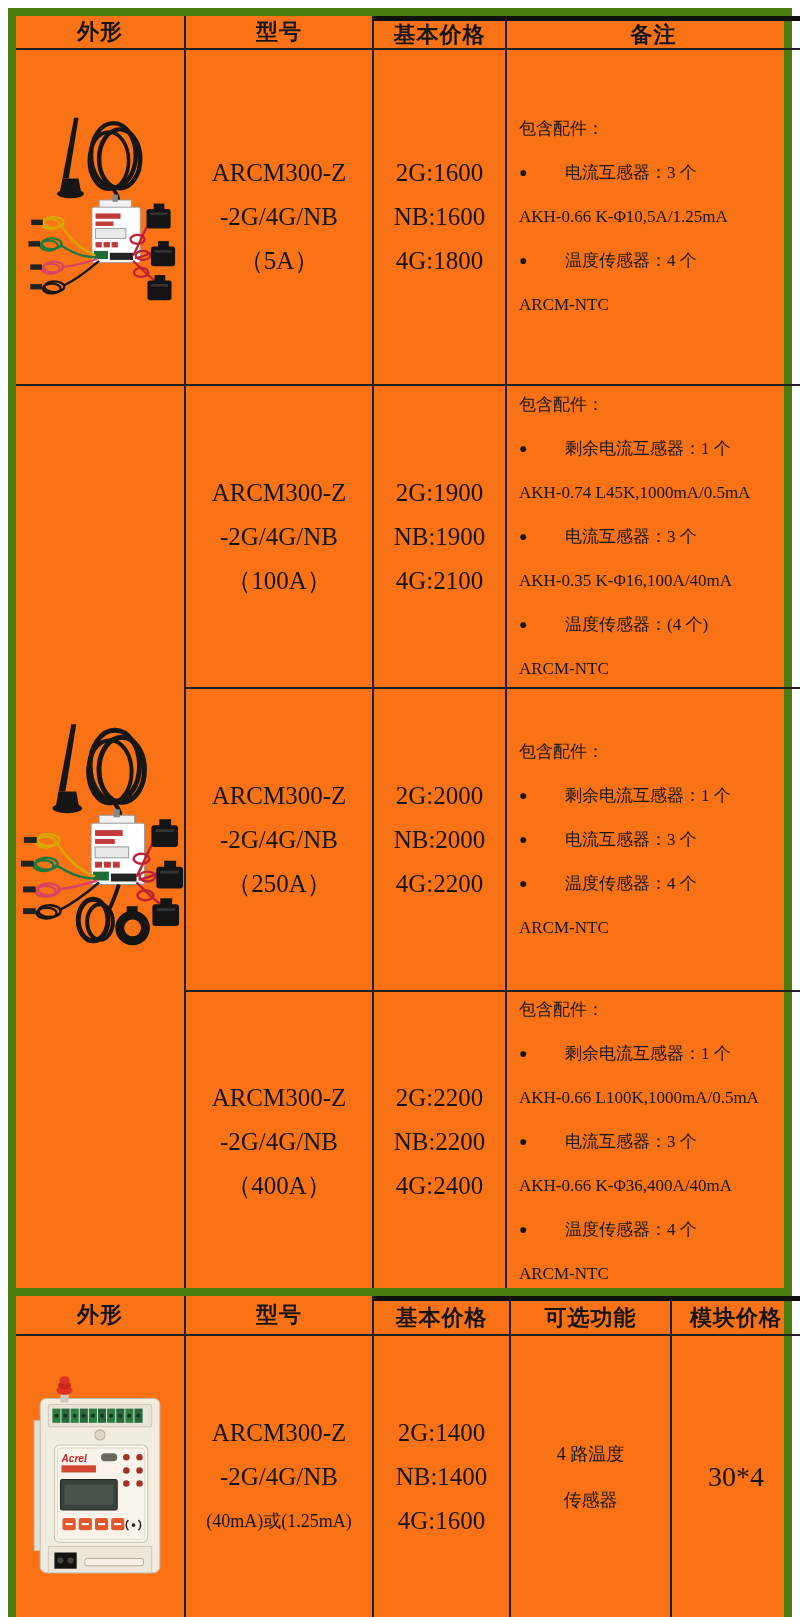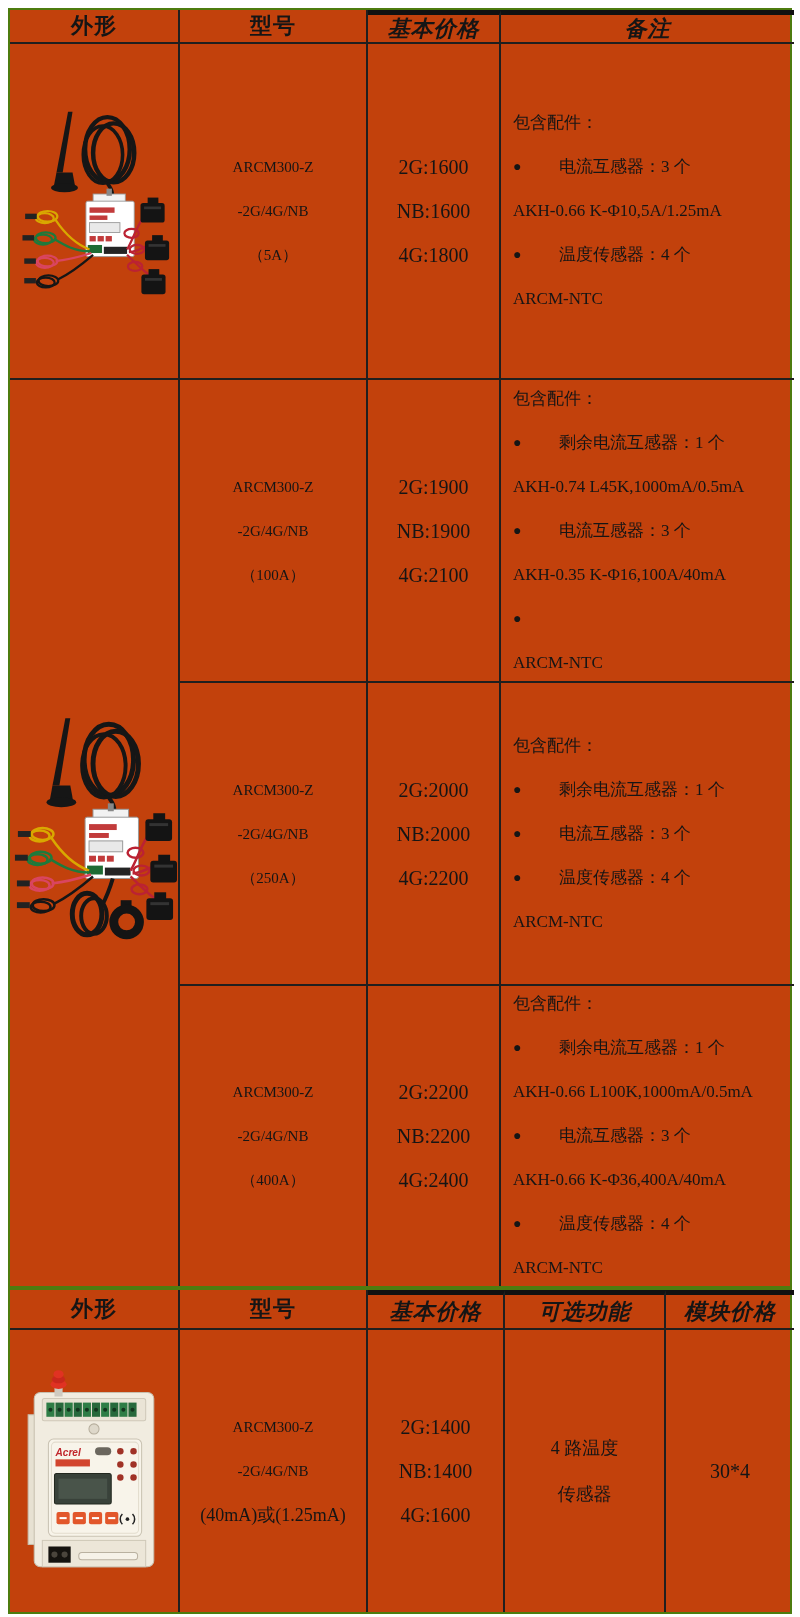--- a/index.html
+++ b/index.html
@@ -1,42 +1,42 @@
 <!DOCTYPE html>
 <html><head>
 <meta charset="utf-8">
 <style>
   html,body { margin:0; padding:0; background:#fff; }
   #page {
     position:relative; width:800px; height:1617px; background:#fff;
     font-family:"Liberation Serif","DejaVu Serif",serif; color:#151515;
   }
-  .tbl { position:absolute; display:grid; background:#c2410c; border:2px solid #4d7c0f; box-sizing:border-box; }
+  .tbl { position:absolute; display:grid; background:#f97316; border:8px solid #4d7c0f; box-sizing:border-box; }
   #t1 { left:8px; top:8px; width:784px;
         grid-template-columns:170px 188px 133px 293px;
         grid-template-rows:34px 336px 303px 303px 300px; }
   #t2 { left:8px; top:1288px; width:784px;
         grid-template-columns:170px 188px 137px 161px 128px;
         grid-template-rows:40px 282px; }
   .c { border-right:2px solid #1f1f1f; border-bottom:2px solid #1f1f1f;
        display:flex; flex-direction:column; justify-content:center; align-items:center;
        box-sizing:border-box; overflow:hidden; }
   .lc { border-right:none; }
   .lr { border-bottom:none; }
   .h { font-family:"Liberation Sans","DejaVu Sans",sans-serif; font-weight:700; font-size:22px;
        flex-direction:row; letter-spacing:1px; }
-  .thick-top { border-top:5px solid #111;font-style:italic; }
+  .thick-top { border-top:5px solid #111; }
   .ln { height:44px; line-height:44px; white-space:pre; }
-  .model .ln { font-size:15px; }
-  .price .ln { font-size:20px; }
+  .model .ln { font-size:25px; }
+  .price .ln { font-size:25px; }
   .remarks { align-items:stretch; padding:0 4px 0 12px; }
   .remarks .ln { display:flex; align-items:center; font-size:17px; }
   .bullet { display:inline-block; width:46px; font-size:14px; }
   .opt .ln { font-size:18px; height:46px; line-height:46px; }
-  .mprice .ln { font-size:20px; }
+  .mprice .ln { font-size:28px; }
   .photo { display:flex; justify-content:center; align-items:center; }
 </style>
 </head>
 <body>
 
 <svg width="0" height="0" style="position:absolute">
   <defs>
 
     <symbol id="kit" viewBox="0 0 170 230">
       <g>
@@ -252,21 +252,21 @@
       <div class="ln">2G:1900</div>
       <div class="ln">NB:1900</div>
       <div class="ln">4G:2100</div>
     </div>
     <div class="c remarks lc" style="grid-column:4;grid-row:3">
       <div class="ln"><span>包含配件：</span></div>
       <div class="ln"><span class="bullet">●</span><span>剩余电流互感器：1 个</span></div>
       <div class="ln"><span>AKH-0.74 L45K,1000mA/0.5mA</span></div>
       <div class="ln"><span class="bullet">●</span><span>电流互感器：3 个</span></div>
       <div class="ln"><span>AKH-0.35 K-Φ16,100A/40mA</span></div>
-      <div class="ln"><span class="bullet">●</span></div>
+      <div class="ln"><span class="bullet">●</span><span>温度传感器：(4 个)</span></div>
       <div class="ln"><span>ARCM-NTC</span></div>
     </div>
 
     <div class="c model" style="grid-column:2;grid-row:4">
       <div class="ln">ARCM300-Z</div>
       <div class="ln">-2G/4G/NB</div>
       <div class="ln">（250A）</div>
     </div>
     <div class="c price" style="grid-column:3;grid-row:4">
       <div class="ln">2G:2000</div>

